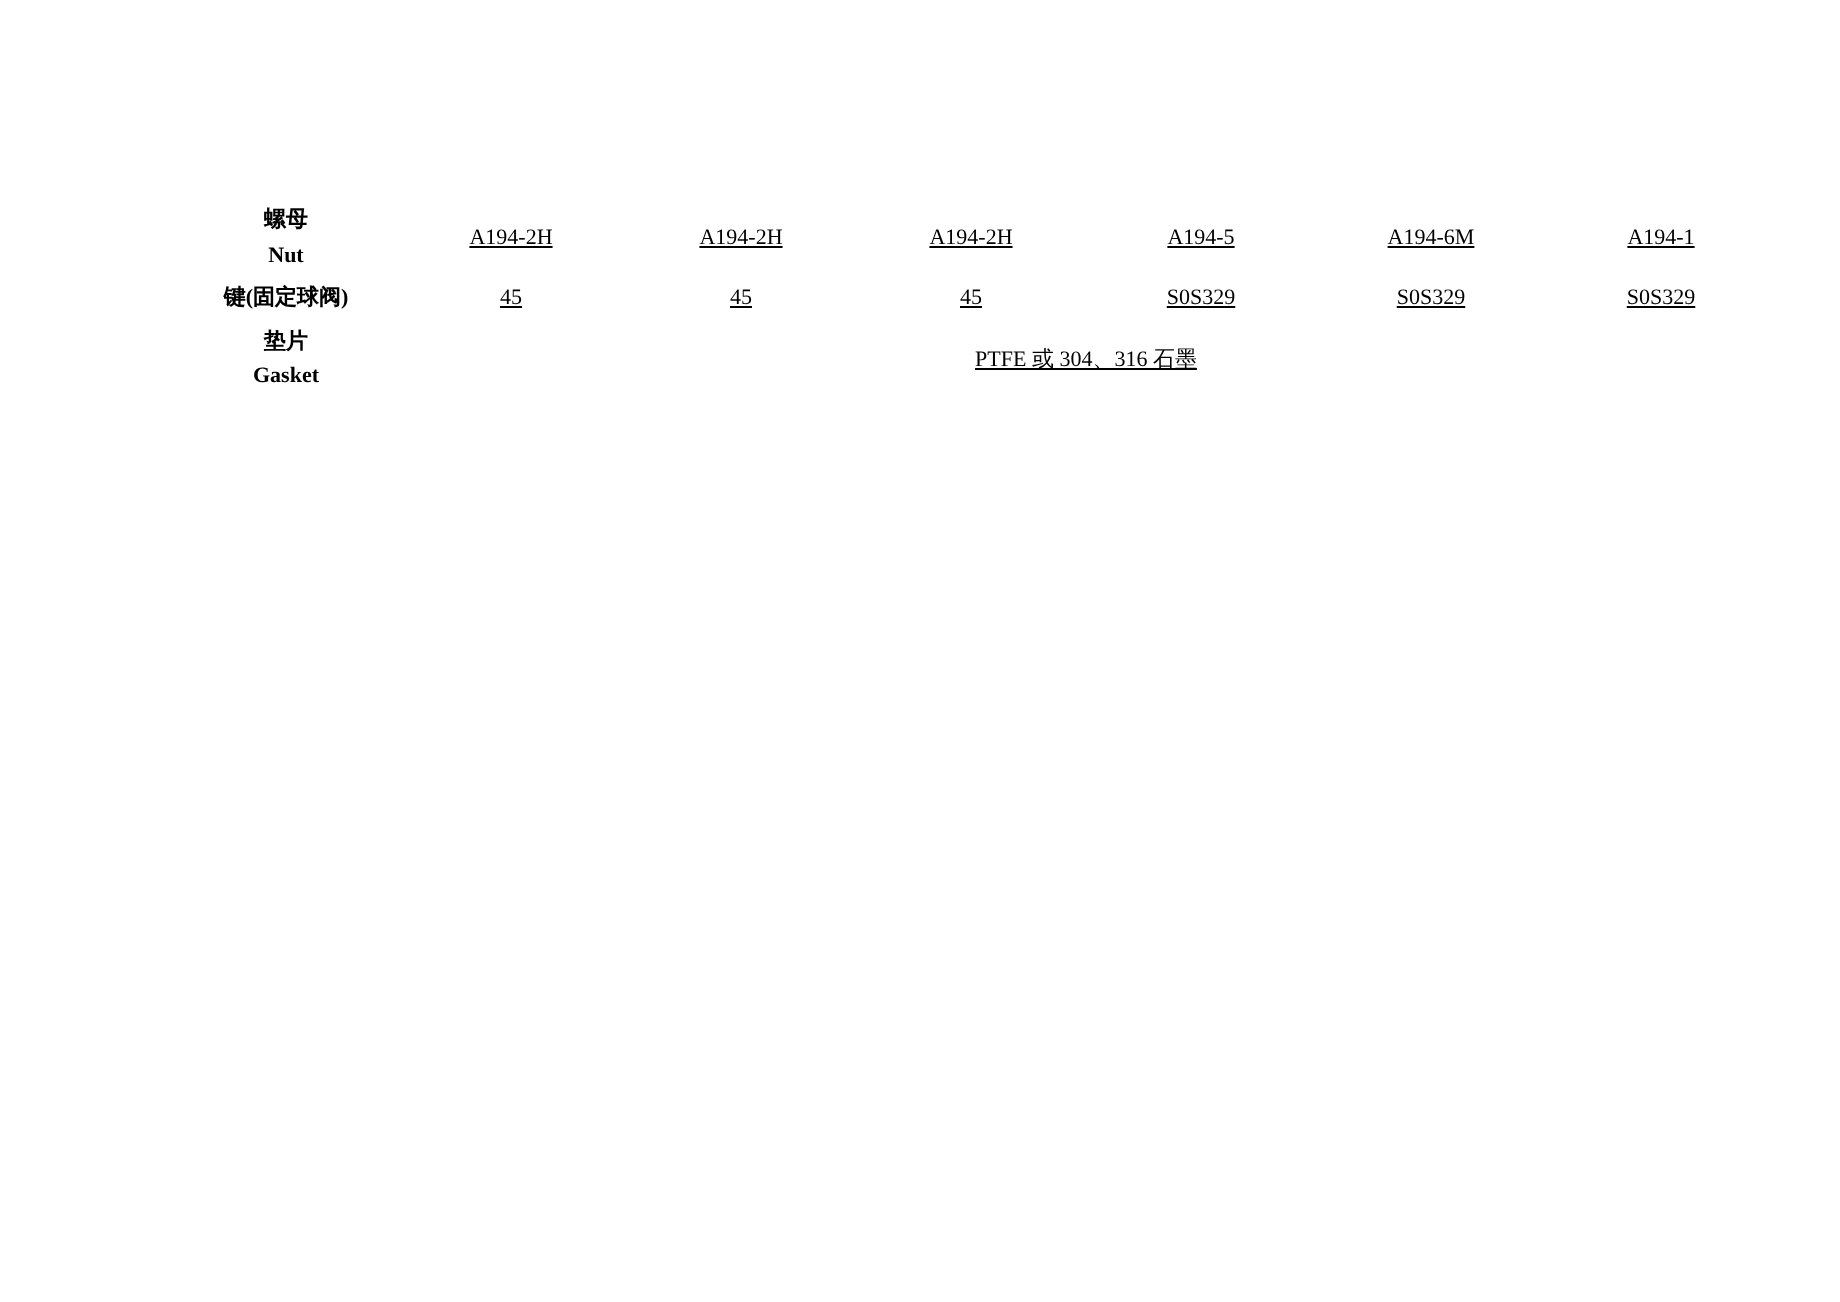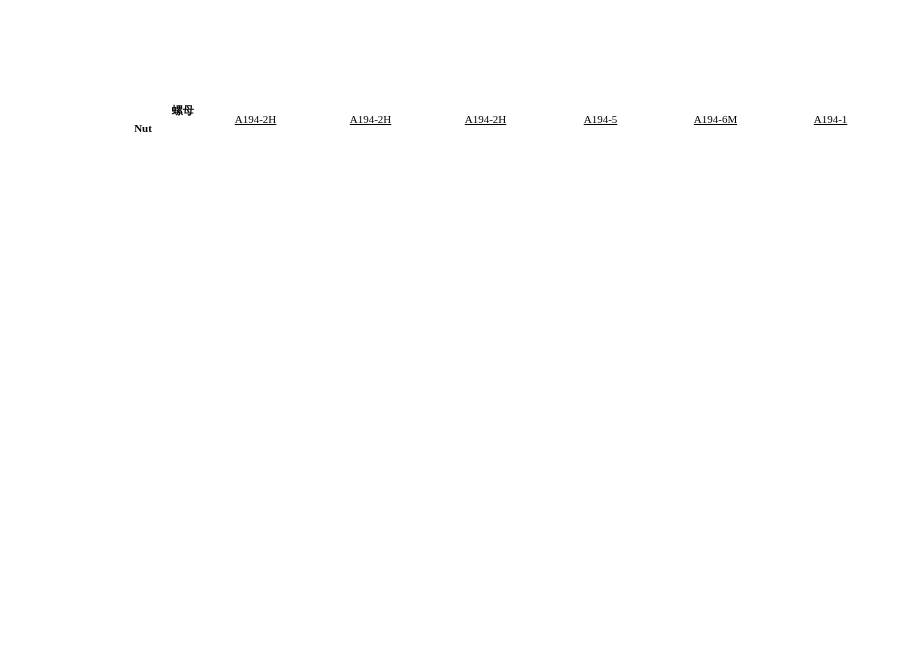--- a/index.html
+++ b/index.html
@@ -33,21 +33,20 @@
       padding: 2px 4px;
       line-height: 1.6;
       font-size: 11px;
     }
     td.label-cell {
       width: 110px;
     }
     td.label-cell .cn {
       display: block;
       font-weight: bold;
-      text-align: right;
     }
     td.label-cell .en {
       display: block;
       font-weight: bold;
     }
     td.data-cell {
       width: auto;
       text-decoration: underline;
     }
     .row-single td.label-cell {
@@ -65,15 +64,33 @@
           <span class="cn">螺母</span>
           <span class="en">Nut</span>
         </td>
         <td class="data-cell">A194-2H</td>
         <td class="data-cell">A194-2H</td>
         <td class="data-cell">A194-2H</td>
         <td class="data-cell">A194-5</td>
         <td class="data-cell">A194-6M</td>
         <td class="data-cell">A194-1</td>
       </tr>
+      <tr class="row-single">
+        <td class="label-cell">
+          <span class="cn">键(固定球阀)</span>
+        </td>
+        <td class="data-cell">45</td>
+        <td class="data-cell">45</td>
+        <td class="data-cell">45</td>
+        <td class="data-cell">S0S329</td>
+        <td class="data-cell">S0S329</td>
+        <td class="data-cell">S0S329</td>
+      </tr>
+      <tr>
+        <td class="label-cell">
+          <span class="cn">垫片</span>
+          <span class="en">Gasket</span>
+        </td>
+        <td class="data-cell" colspan="6">PTFE 或 304、316 石墨</td>
+      </tr>
     </tbody>
   </table>
 </div>
 
 </body></html>

